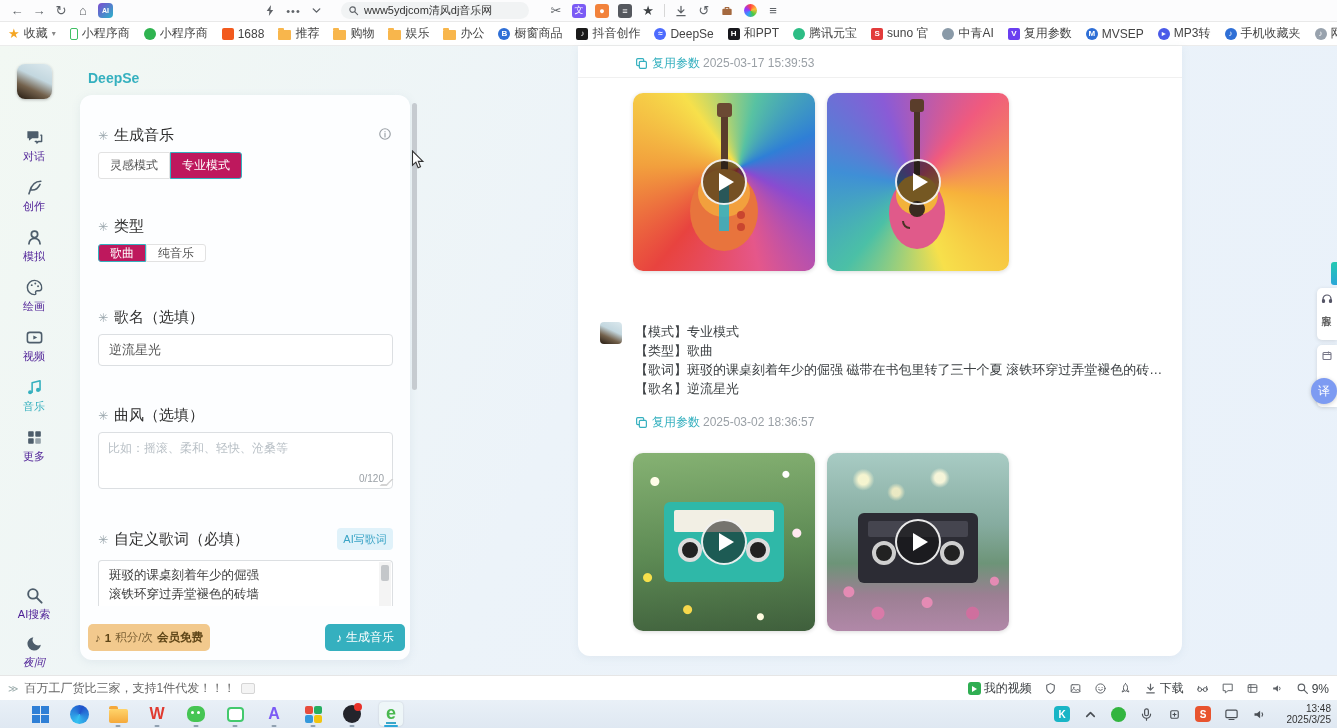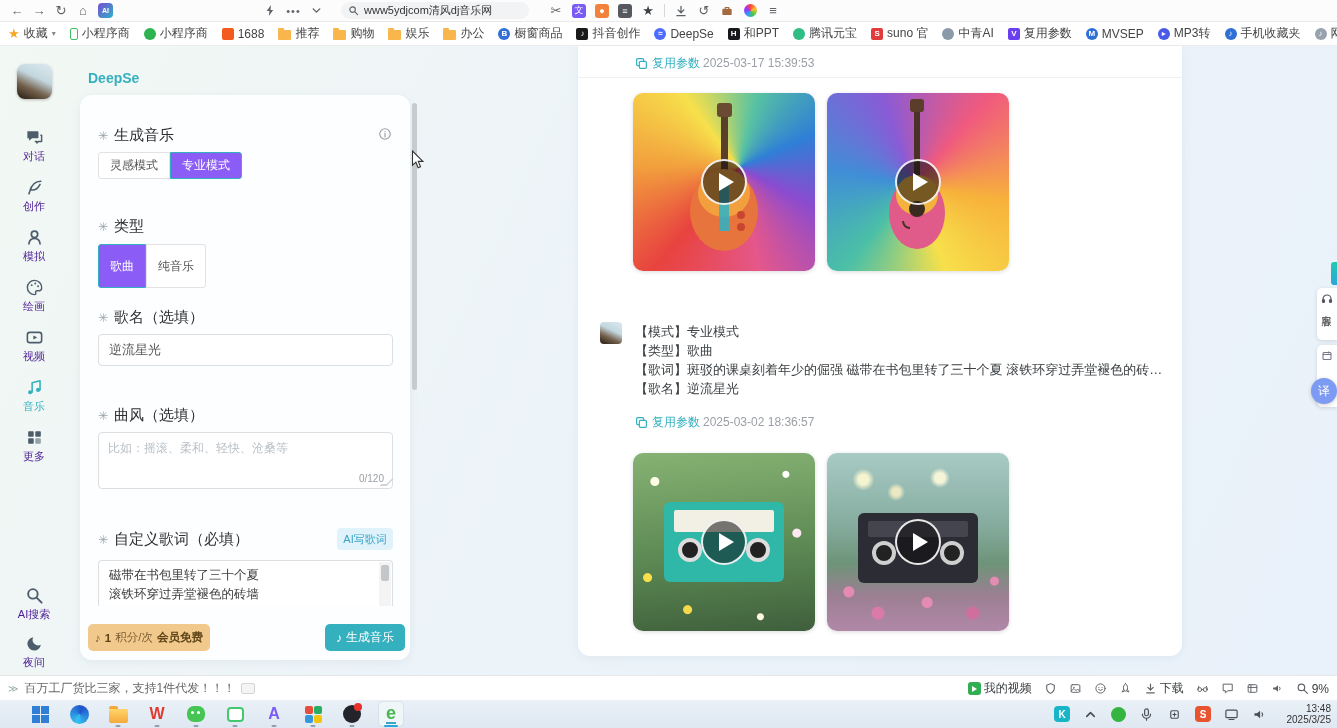--- a/index.html
+++ b/index.html
@@ -45,21 +45,21 @@
 
   
   #panel{position:absolute;left:80px;top:95px;width:330px;height:565px;background:#fdfeff;border-radius:12px;box-shadow:0 2px 10px rgba(120,150,170,.12)}
   #app-title{position:absolute;left:88px;top:70px;font-size:14px;font-weight:bold;color:#35b0bf}
   .flabel{position:absolute;font-size:15px;color:#2f2f2f;display:flex;gap:6px;align-items:center}
   .fmark{color:#9aa6ad;font-size:12px}
   .seg{position:absolute;height:27px;display:flex}
   .seg .opt{padding:0 11px;font-size:12px;display:flex;align-items:center;border:1px solid #e2e2e2;background:#fff;color:#555;cursor:pointer}
   .seg .opt:first-child{border-radius:3px 0 0 3px}
   .seg .opt:last-child{border-radius:0 3px 3px 0}
-  .seg .opt.sel{background:#8b5cf6;border-color:#35b0bf;color:#fff}
+  .seg .opt.sel{background:#be185d;border-color:#35b0bf;color:#fff}
   .tinput{position:absolute;left:98px;width:295px;height:32px;border:1px solid #dcdfe2;border-radius:4px;background:#fff;font-size:13px;color:#555;padding:0 10px;font-family:inherit}
   .tarea{position:absolute;left:98px;width:295px;border:1px solid #dcdfe2;border-radius:4px;background:#fff}
   .tarea .ph{position:absolute;left:9px;top:7px;font-size:12px;color:#b9c0c6}
   .tarea .cnt{position:absolute;right:8px;bottom:4px;font-size:10px;color:#9aa0a6}
   .tarea .grip{position:absolute;right:2px;bottom:2px;width:7px;height:7px;border-right:2px solid #c9c9c9;border-bottom:2px solid #c9c9c9;transform:skew(-45deg) rotate(0deg);opacity:.8}
   #ai-lyrics-btn{position:absolute;left:337px;top:528px;width:56px;height:22px;background:#e0f2fa;color:#3aa4c6;font-size:11px;border:none;border-radius:4px;cursor:pointer}
   #lyrics-box{position:absolute;left:98px;top:560px;width:295px;height:46px;border:1px solid #dcdfe2;border-radius:4px 4px 0 0;border-bottom:none;background:#fff;overflow:hidden;padding:5px 18px 0 10px}
   #lyrics-box .ln{font-size:12.5px;color:#3c3c3c;line-height:19px;white-space:nowrap}
   #lyrics-sb{position:absolute;right:1px;top:1px;width:12px;height:44px;background:#f4f4f4}
   #lyrics-thumb{position:absolute;right:2px;top:3px;width:8px;height:16px;background:#c4c7ca;border-radius:2px}
@@ -335,21 +335,21 @@
   </span>
 <div class="seg" style="left:98px;top:152px">
   <div class="opt">灵感模式</div>
   <div class="opt sel">专业模式</div>
 </div>
 
 <div class="flabel" style="left:98px;top:217px">
   <span class="fmark">✳</span>
   <span>类型</span>
 </div>
-<div class="seg" style="left:98px;top:244px;height:44px">
+<div class="seg" style="left:98px;top:244px;height:18px">
   <div class="opt sel">歌曲</div>
   <div class="opt">纯音乐</div>
 </div>
 
 <div class="flabel" style="left:98px;top:308px">
   <span class="fmark">✳</span>
   <span>歌名（选填）</span>
 </div>
 <input class="tinput" style="top: 334px;" value="逆流星光">
 
@@ -362,21 +362,21 @@
   <span class="cnt">0/120</span>
   <span class="grip"></span>
 </div>
 
 <div class="flabel" style="left:98px;top:530px">
   <span class="fmark">✳</span>
   <span>自定义歌词（必填）</span>
 </div>
 <button id="ai-lyrics-btn">AI写歌词</button>
 <div id="lyrics-box">
-  <div class="ln">磁带在书包里转了三十个夏</div>
+  <div class="ln">斑驳的课桌刻着年少的倔强</div>
   <div class="ln">滚铁环穿过弄堂褪色的砖墙</div>
   <div id="lyrics-sb">
       <div id="lyrics-thumb"></div>
     </div>
 </div>
 
 <button id="cost-btn">
   <span>♪</span>
   <b>1</b>
   <span>积分/次</span>
@@ -734,17 +734,17 @@
         <rect x="4" y="13" width="7" height="7" rx="1" fill="currentColor" stroke="none"></rect>
         <rect x="13" y="13" width="7" height="7" rx="1" fill="currentColor" stroke="none" opacity=".55"></rect>
       </svg>
     </span><div class="lbl">更多</div></div>
 <div class="rail-item" style="top: 586px;"><span class="ico" style="width: 19px; height: 19px;">
       <svg viewBox="0 0 24 24" fill="none" stroke="currentColor" stroke-width="2.4" stroke-linecap="round" stroke-linejoin="round">
         <circle cx="10" cy="10" r="6"></circle>
         <path d="M15 15l6 6"></path>
       </svg>
     </span><div class="lbl">AI搜索</div></div>
-<div class="rail-item" style="top: 634px;"><span class="ico" style="width: 19px; height: 19px;">
+<div class="rail-item" style="top: 634px; font-style: italic;"><span class="ico" style="width: 19px; height: 19px;">
       <svg viewBox="0 0 24 24" fill="none" stroke="currentColor" stroke-width="2" stroke-linecap="round" stroke-linejoin="round">
         <path d="M20 13.5A8.5 8.5 0 1 1 10.5 4a7 7 0 0 0 9.5 9.5z" fill="currentColor" stroke="none"></path>
       </svg>
     </span><div class="lbl">夜间</div></div>
 
 </body></html>

